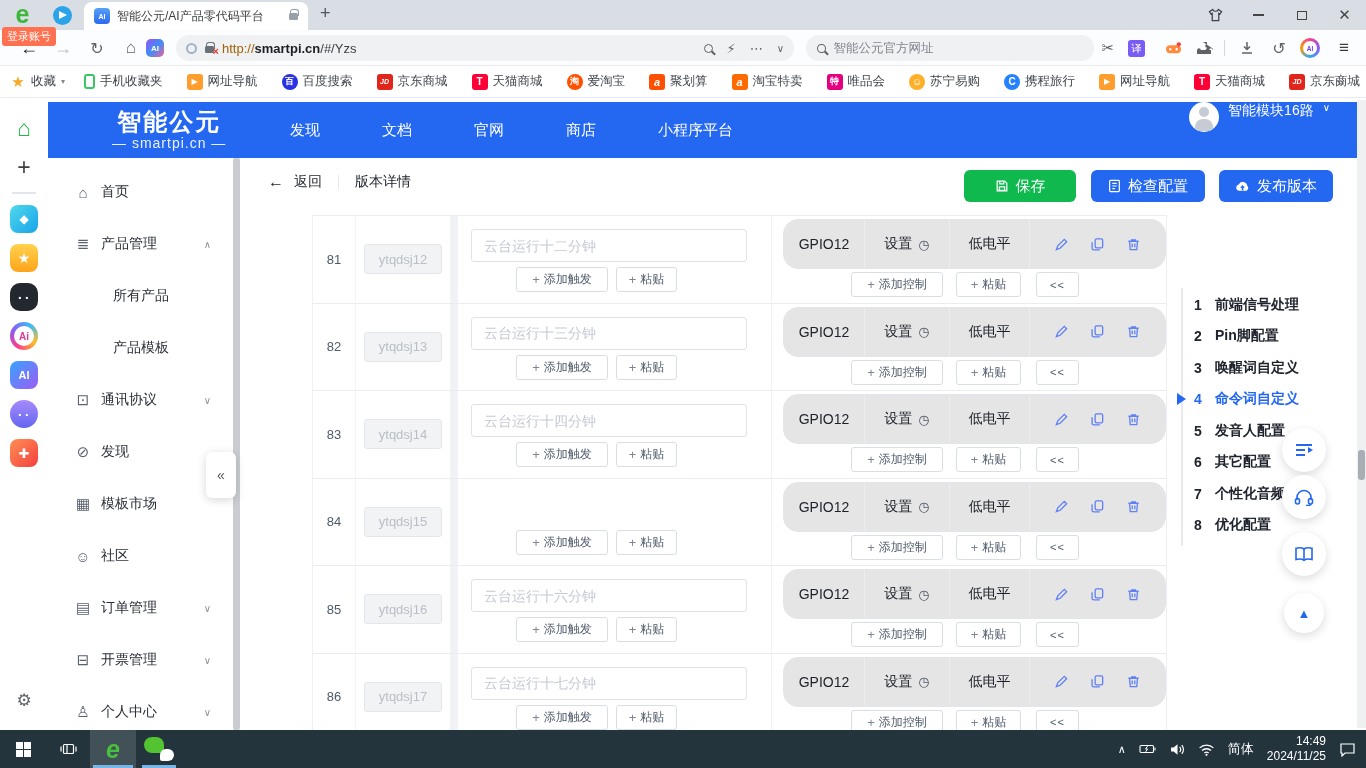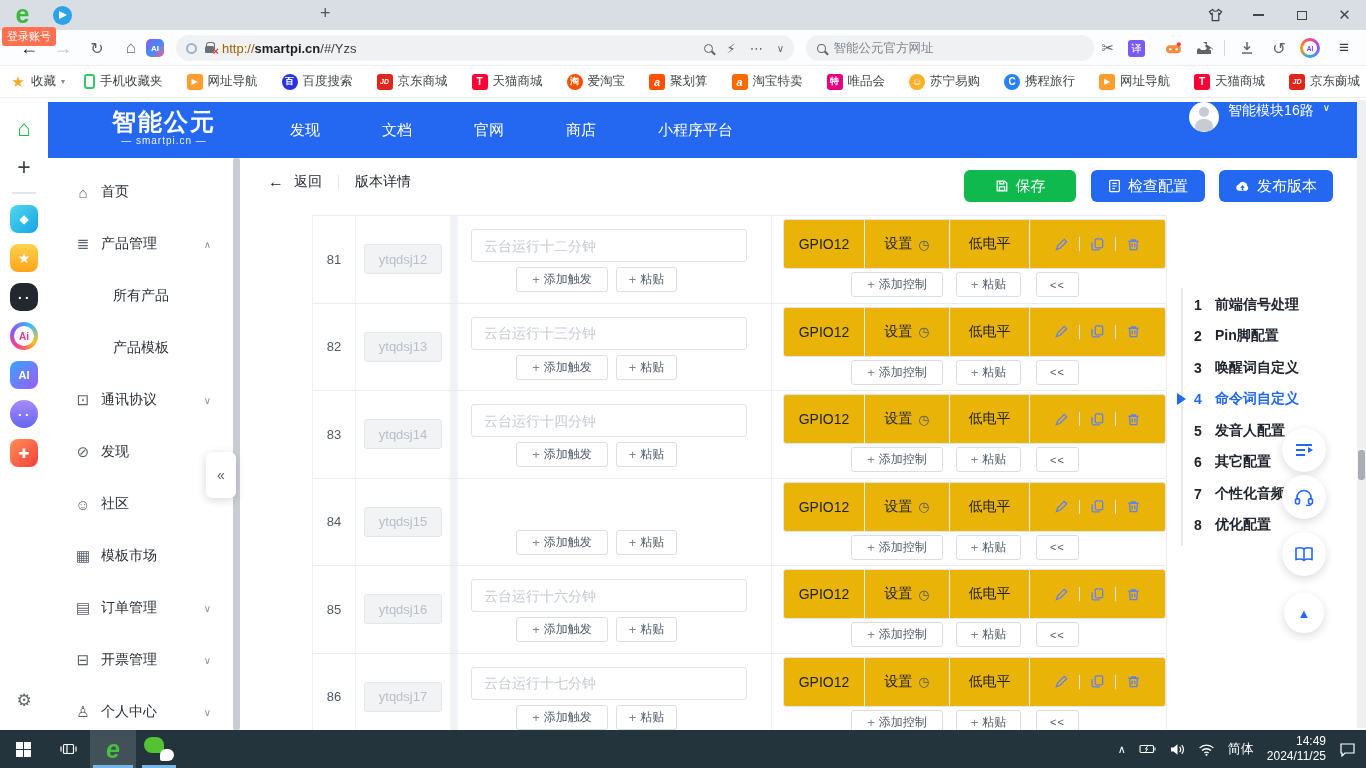--- a/index.html
+++ b/index.html
@@ -95,21 +95,21 @@
 .ai-ring-icon::before{content:'Ai';background:#fff;width:20px;height:20px;border-radius:50%;display:flex;align-items:center;justify-content:center;color:#e13a90;font-size:10px}
 .ai-blue-icon{background:linear-gradient(135deg,#38a3ff,#9d5cf5)}.ai-blue-icon::before{content:'AI';font-size:11px}
 .bot-purple-icon{background:linear-gradient(180deg,#a78bfa,#6366f1);border-radius:50%}.bot-purple-icon::before{content:'• •';font-size:8px;letter-spacing:1px}
 .gamepad-icon{background:linear-gradient(135deg,#ff9054,#f43f3f)}.gamepad-icon::before{content:'✚';font-size:13px}
 .strip-gear{position:absolute;left:0;top:592px;width:48px;text-align:center;font-size:17px;color:#60646b;cursor:pointer}
 
 
 .site-header{position:absolute;left:48px;top:4px;right:0;height:56px;background:#2468f2;color:#fff}
 .site-logo{position:absolute;left:64px;top:7px;text-align:center;cursor:pointer}
 .site-logo .lg-t{font-size:24px;font-weight:800;letter-spacing:2px;line-height:26px}
-.site-logo .lg-s{font-size:10px;opacity:.9;letter-spacing:1px}
+.site-logo .lg-s{font-size:14px;opacity:.9;letter-spacing:1px}
 .site-nav{position:absolute;left:242px;top:0;height:56px;display:flex;align-items:center;gap:62px}
 .site-nav span{font-size:15px;cursor:pointer;white-space:nowrap}
 .site-user{position:absolute;right:36px;top:0;height:56px;display:flex;align-items:flex-start;gap:9px;cursor:pointer}
 .avatar{position:relative;width:30px;height:30px;border-radius:50%;background:#fff;overflow:hidden}
 .avatar::before{content:'';position:absolute;left:10px;top:5px;width:10px;height:10px;border-radius:50%;background:#c6cbd4}
 .avatar::after{content:'';position:absolute;left:6px;top:17px;width:18px;height:12px;border-radius:8px 8px 0 0;background:#c6cbd4}
 .site-user .u-name{font-size:14px}
 .site-user .u-chev{font-size:10px}
 
 
@@ -149,21 +149,21 @@
 .t-num{position:absolute;left:0;top:0;width:43px;height:100%;display:flex;align-items:center;justify-content:center;font-size:13px;color:#4e5969;border-right:1px solid #f2f4f7}
 .name-input{position:absolute;left:51px;top:28px;width:78px;height:30px;background:#f2f3f5;border:1px solid #e5e6eb;border-radius:3px;color:#b9bec7;font-size:13px;text-align:center;font-family:inherit;outline:none}
 .col-band{position:absolute;left:137px;top:0;width:8px;height:100%;background:#f0f2f5}
 .trig-input{position:absolute;left:158px;top:13px;width:276px;height:33px;border:1px solid #dfe3e9;border-radius:3px;background:#fff;padding:0 12px;font-size:14px;font-family:inherit;outline:none;color:#333}
 .trig-input::placeholder{color:#c4c9d4}
 .mini-btn{position:absolute;height:25px;border:1px solid #d9dee5;border-radius:3px;background:#fff;display:flex;align-items:center;justify-content:center;gap:4px;font-size:12px;color:#4e5969;cursor:pointer}
 .mini-btn .plus-glyph::before{content:'+';color:#7d8594;font-size:13px}
 .b-addtrig{left:203px;top:51px;width:92px}
 .b-paste1{left:303px;top:51px;width:61px}
 .col-line{position:absolute;left:458px;top:0;width:1px;height:100%;background:#f0f2f5}
-.ctrl-box{position:absolute;left:470px;top:3px;width:383px;height:50px;border:1px solid #e2e5ec;border-radius:3px;display:flex;align-items:stretch;background:#eab308}
+.ctrl-box{position:absolute;left:470px;top:3px;width:383px;height:50px;border:1px solid #e2e5ec;border-radius:15px;display:flex;align-items:stretch;background:#e5e5e5}
 .ctrl-cell{display:flex;align-items:center;justify-content:center;font-size:14px;color:#1d2129;border-right:1px solid #eaedf2;gap:6px}
 .c-gpio{width:81px}.c-action{width:85px}.c-level{width:80px}
 .clock-glyph{color:#4e5969;font-size:13px}
 .ctrl-icons{flex:1;display:flex;align-items:center;justify-content:center;gap:10px}
 .row-ic{display:flex;align-items:center;cursor:pointer}
 .ic-sep{width:1px;height:14px;background:#e2e5ec}
 .b-addctrl{left:538px;top:56px;width:92px}
 .b-paste2{left:643px;top:56px;width:65px}
 .b-collapse{left:723px;top:56px;width:43px;font-size:11px;letter-spacing:1px}
 
@@ -203,20 +203,25 @@
 .tray-ic{display:flex;align-items:center;cursor:pointer}
 </style>
 </head>
 <body>
 
 <div class="screen">
 
   <div class="tabstrip">
     <div class="logo360">e</div>
     <div class="paper-plane"></div>
+    <div class="tab">
+      <span class="favicon">AI</span>
+      <span class="tab-title">智能公元/AI产品零代码平台</span>
+      <span class="lock-glyph"></span>
+    </div>
     <div class="newtab">+</div>
     <div class="winctl">
       <div>
         <svg width="15" height="14" viewBox="0 0 16 15" fill="none" stroke="#3c4043" stroke-width="1.3">
             <path d="M5 1.5 1.5 4l1.8 2.5 1.2-.8V13.5h7V5.7l1.2.8L14.5 4 11 1.5c-.6 1.2-1.6 2-3 2s-2.4-.8-3-2z"></path>
           </svg>
       </div>
       <div>
           <span class="min-bar"></span>
         </div>
@@ -443,28 +448,28 @@
           <span class="sb-chev">∨</span>
         </div>
 
         <div class="sb-item">
           <span class="sb-icon compass-icon"></span>
           <span>发现</span>
           <span class="sb-chev"></span>
         </div>
 
         <div class="sb-item">
+          <span class="sb-icon market-icon"></span>
+          <span>模板市场</span>
+          <span class="sb-chev"></span>
+        </div>
+
+        <div class="sb-item">
           <span class="sb-icon community-icon"></span>
           <span>社区</span>
-          <span class="sb-chev"></span>
-        </div>
-
-        <div class="sb-item">
-          <span class="sb-icon market-icon"></span>
-          <span>模板市场</span>
           <span class="sb-chev"></span>
         </div>
 
         <div class="sb-item">
           <span class="sb-icon order-icon"></span>
           <span>订单管理</span>
           <span class="sb-chev">∨</span>
         </div>
 
         <div class="sb-item">

